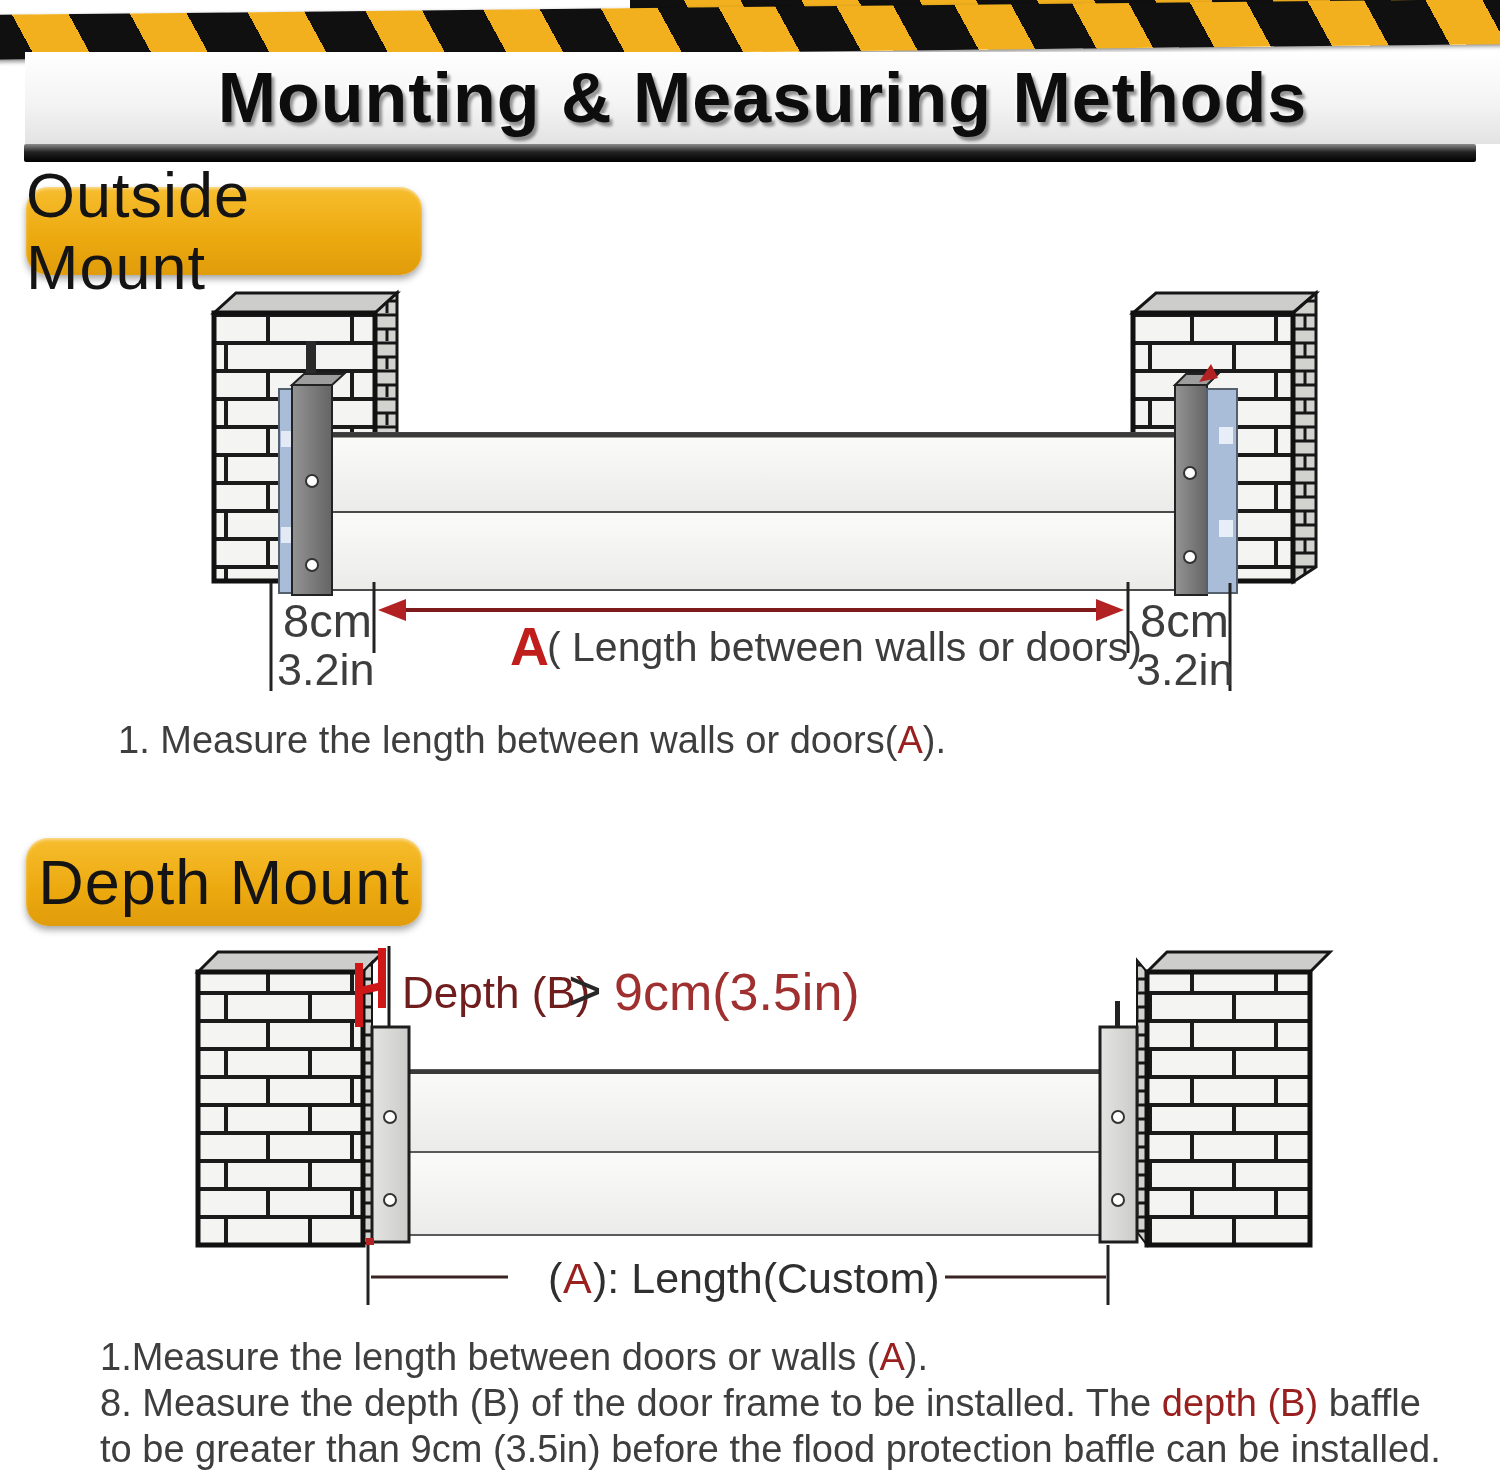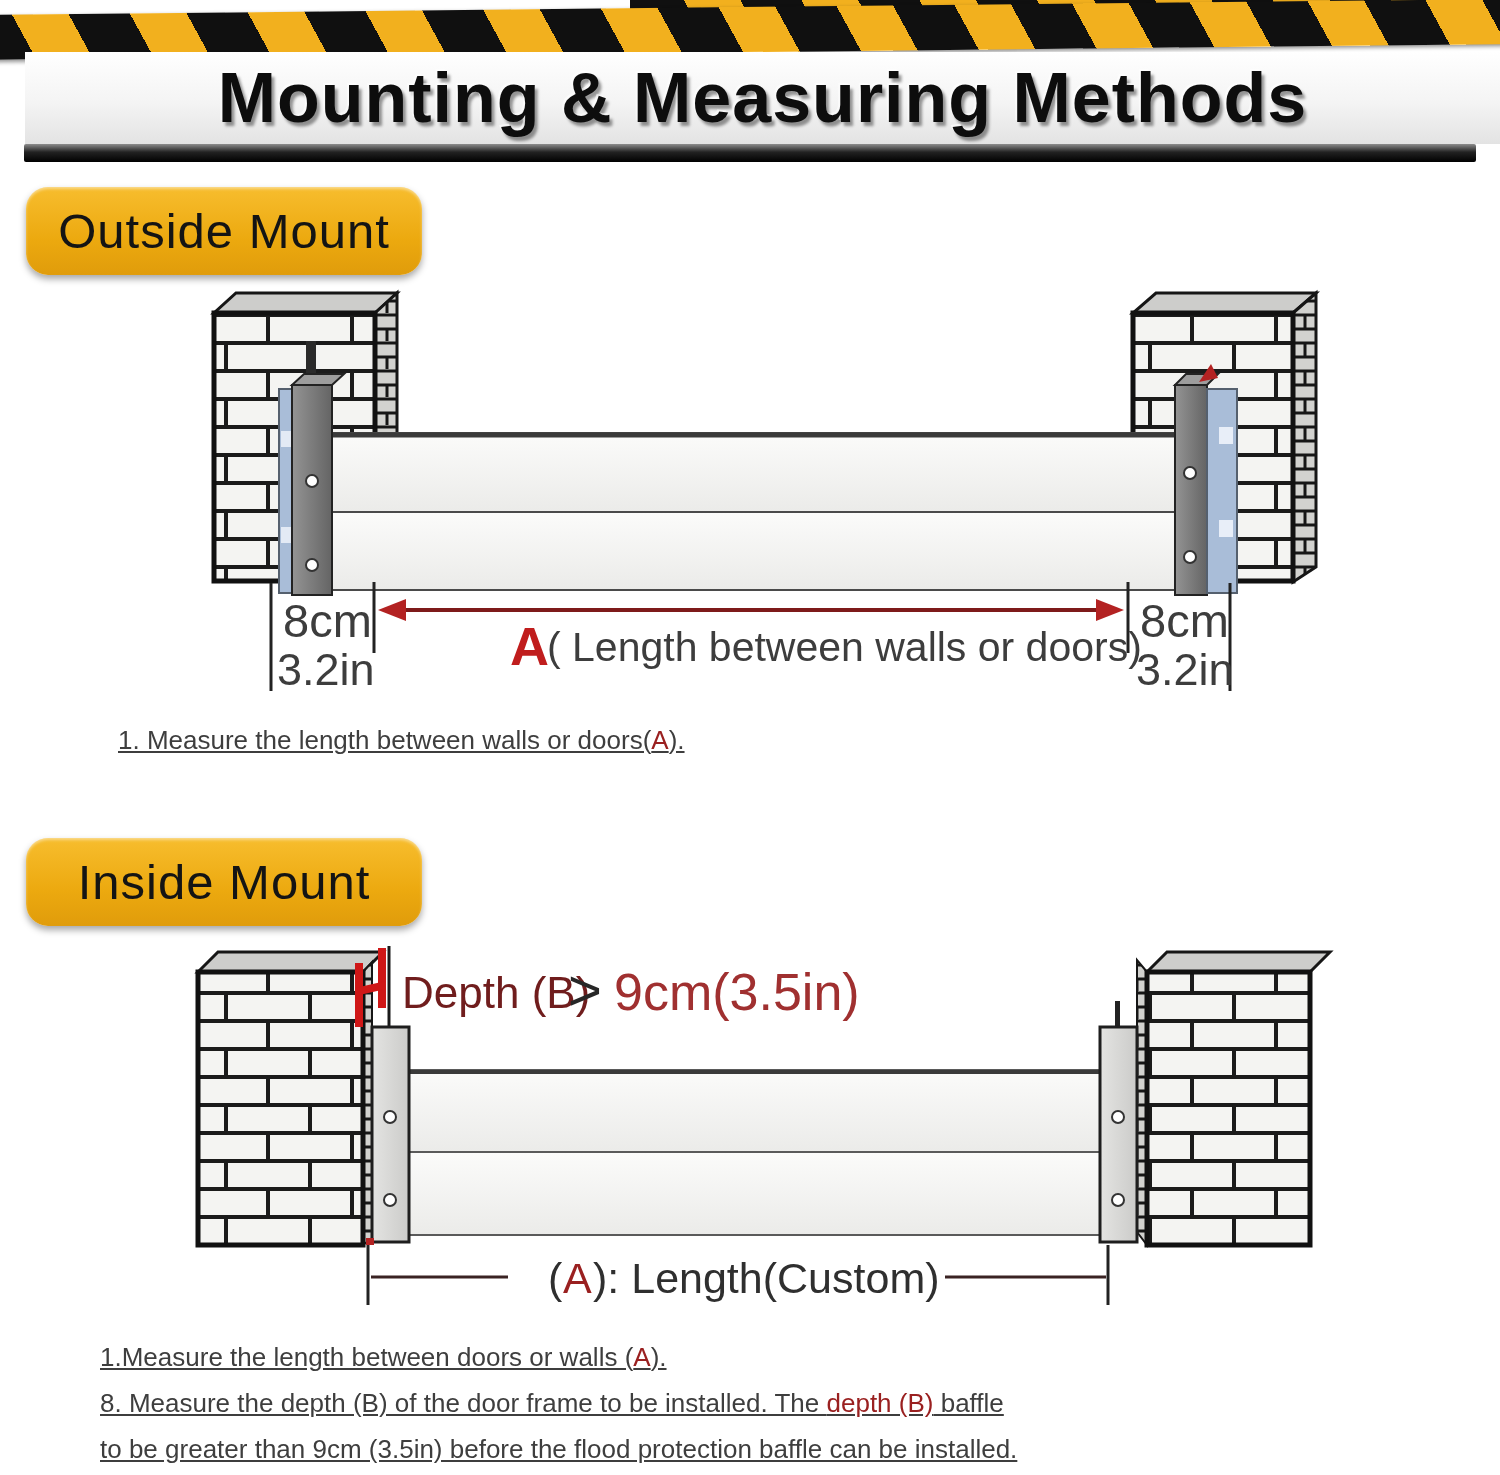--- a/index.html
+++ b/index.html
@@ -18,30 +18,30 @@
        display:flex;align-items:center;justify-content:center;margin-left:25px;}
   .titlebar h1{margin:0;font-size:70px;font-weight:bold;color:#0d0d0d;letter-spacing:1px;
        text-shadow:-2px -2px 0 rgba(255,255,255,.55), 3px 4px 3px rgba(0,0,0,.40);}
   .darkband{position:absolute;top:144px;left:24px;right:24px;height:18px;border-radius:2px;
        background:linear-gradient(180deg,#8d8d8d 0%,#222 45%,#000 100%);}
   
   .badge{position:absolute;left:26px;width:396px;height:88px;border-radius:22px;
        background:linear-gradient(180deg,#f7bd2e 0%,#eca90f 60%,#e09c0b 100%);
        box-shadow:0 4px 7px rgba(0,0,0,.35), inset 0 2px 3px rgba(255,255,255,.45);
        display:flex;align-items:center;justify-content:center;
-       font-size:49px;color:#141414;letter-spacing:1px;}
+       font-size:63px;color:#141414;letter-spacing:1px;}
   .badge-outside{top:187px;}
   .badge-inside{top:838px;}
   
   svg.diagram{position:absolute;left:0;display:block;}
   .diagram-outside{top:285px;}
   .diagram-inside{top:935px;}
   svg text{font-family:"Liberation Sans", sans-serif;}
   
-  .steps{position:absolute;font-size:26px;line-height:52px;color:#3e3e3e;text-decoration:underline;}
+  .steps{position:absolute;font-size:38px;line-height:52px;color:#3e3e3e;}
   .steps p{margin:0;}
   .steps-outside{left:118px;top:714px;}
   .steps-outside p + p{margin-top:7px;}
   .steps-inside{left:100px;top:1334px;line-height:46px;}
   .steps-inside .s1{}
   .red{color:#9a2020;}
 </style>
 </head>
 <body>
 
@@ -143,21 +143,21 @@
       <text x="510" y="380" font-size="54" font-weight="bold" fill="#c01d1d">A</text>
       <text x="547" y="376" font-size="41" fill="#3d3d3d">( Length between walls or doors)</text>
     </g>
   </svg>
 
   <div class="steps steps-outside">
     <p><span>1. Measure the length between walls or doors(</span><span class="red">A</span><span>).</span></p>
   </div>
 
   <div class="badge badge-inside">
-    <span>Inside Mount</span>
+    <span>Depth Mount</span>
   </div>
 
   <svg class="diagram diagram-inside" width="1500" height="380" viewBox="0 0 1500 380">
 
     <g>
       <polygon points="198,37 363,37 383,17 218,17" fill="#cdcdcb" stroke="#161616" stroke-width="3"></polygon>
       <polygon points="363,37 372,27 372,303 363,310" fill="url(#brickside)" stroke="#161616" stroke-width="2"></polygon>
       <rect x="198" y="37" width="165" height="273" fill="url(#brick)" stroke="#111" stroke-width="5"></rect>
     </g>
 

